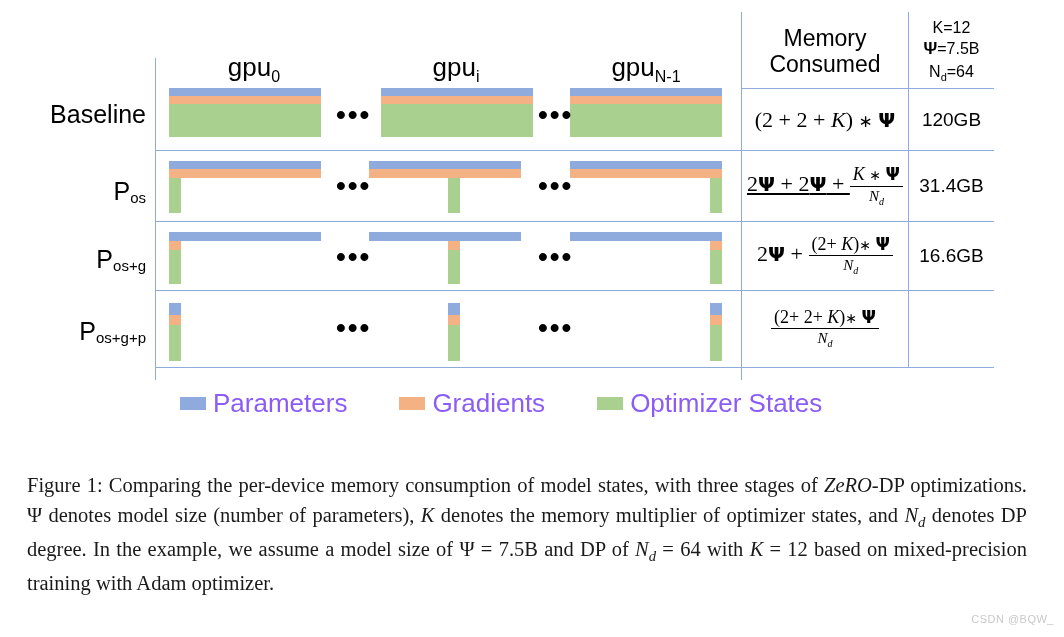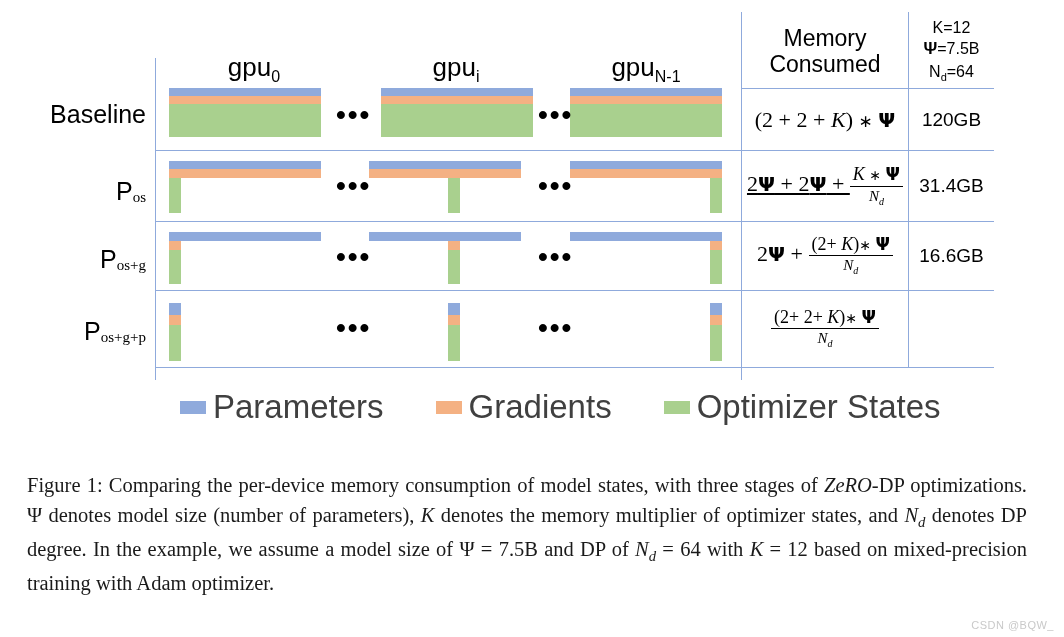--- a/index.html
+++ b/index.html
@@ -15,21 +15,21 @@
   .vline{position:absolute;width:1px;background:#8faadc;}
   .hline{position:absolute;height:1px;background:#8faadc;}
 
   
   .rowlabel{
     position:absolute;right:0;
     font-size:25px;color:#000;
     text-align:right;white-space:nowrap;
     display:flex;align-items:center;justify-content:flex-end;
   }
-  .rowlabel .sub{font-size:15px;vertical-align:sub;position:relative;top:6px;font-family:Liberation Serif, serif;}
+  .rowlabel .sub{font-size:15px;vertical-align:sub;position:relative;top:6px;}
 
   
   .gpuhdr{
     position:absolute;font-size:26px;color:#000;white-space:nowrap;
     text-align:center;
   }
   .gpuhdr .sub{font-size:16px;position:relative;top:6px;}
 
   
   .dots{
@@ -53,32 +53,32 @@
   .psi{font-weight:bold;font-style:normal;font-family:"DejaVu Sans",sans-serif;font-size:20px;}
   .gbval{font-size:19px;}
   .frac{display:inline-block;vertical-align:middle;text-align:center;line-height:1.1;}
   .frac .num{display:block;border-bottom:1.3px solid #000;padding:0 3px 1px 3px;font-size:18px;}
   .frac .den{display:block;font-size:15px;font-style:italic;padding-top:1px;}
 
   
   .legend{position:absolute;display:flex;align-items:center;}
   .legend .item{display:flex;align-items:center;}
   .legend .sw{width:26px;height:13px;margin-right:7px;}
-  .legend .lb{font-size:33px;color:#404040;white-space:nowrap;}
+  .legend .lb{font-size:26px;color:#8b5cf6;white-space:nowrap;}
 
   
   .caption{
     position:absolute;left:27px;top:470px;width:1000px;
     font-family:"Liberation Serif",serif;font-size:20.5px;line-height:1.48;
     color:#1a1a1a;text-align:justify;
   }
   .caption i{font-style:italic;}
   .caption sub{font-size:0.72em;}
 
-  .wm{position:absolute;right:10px;bottom:6px;font-size:11px;color:#c9c9c9;
+  .wm{position:absolute;right:10px;bottom:12px;font-size:11px;color:#c9c9c9;
       font-family:"Liberation Sans",sans-serif;letter-spacing:.5px;}
 </style>
 </head>
 <body>
 
 <div class="fig">
 
   <div class="vline" style="left:155px;top:58px;height:322px;"></div>
   <div class="vline" style="left:741px;top:12px;height:368px;"></div>
   <div class="vline" style="left:908px;top:12px;height:355px;"></div>

